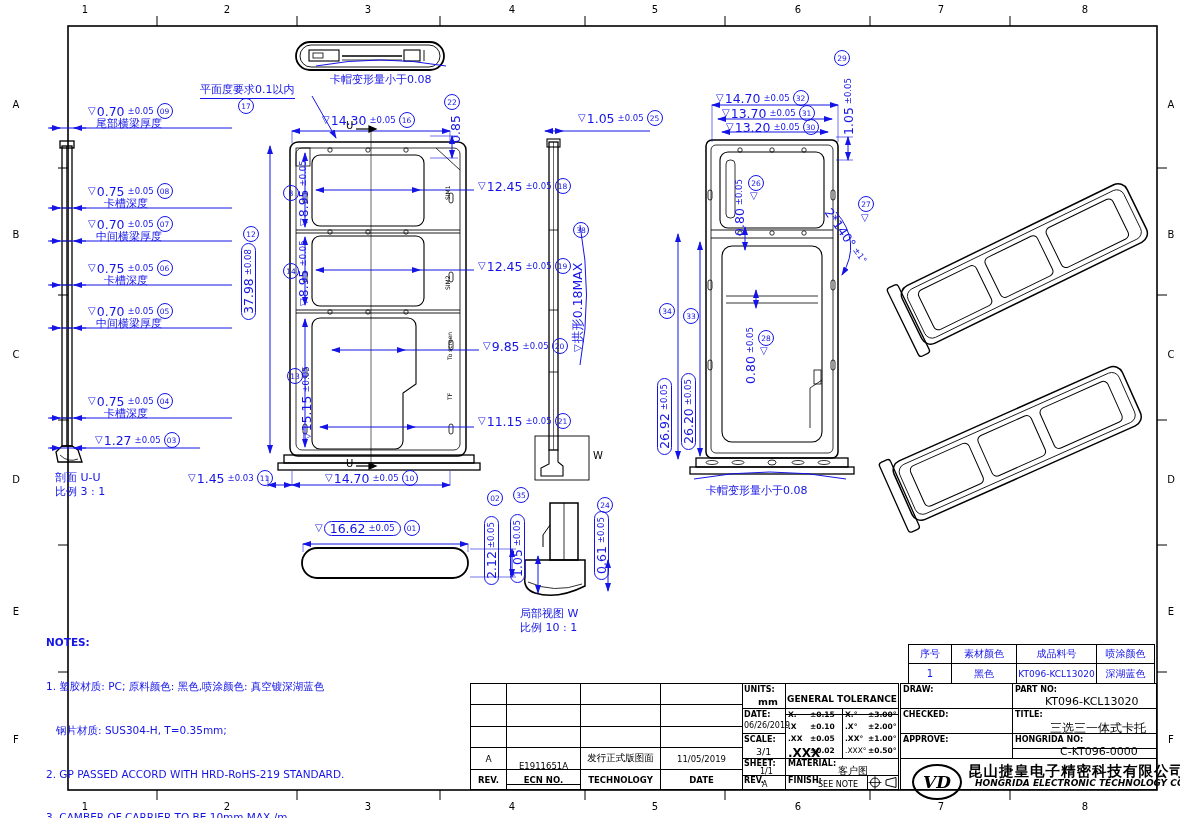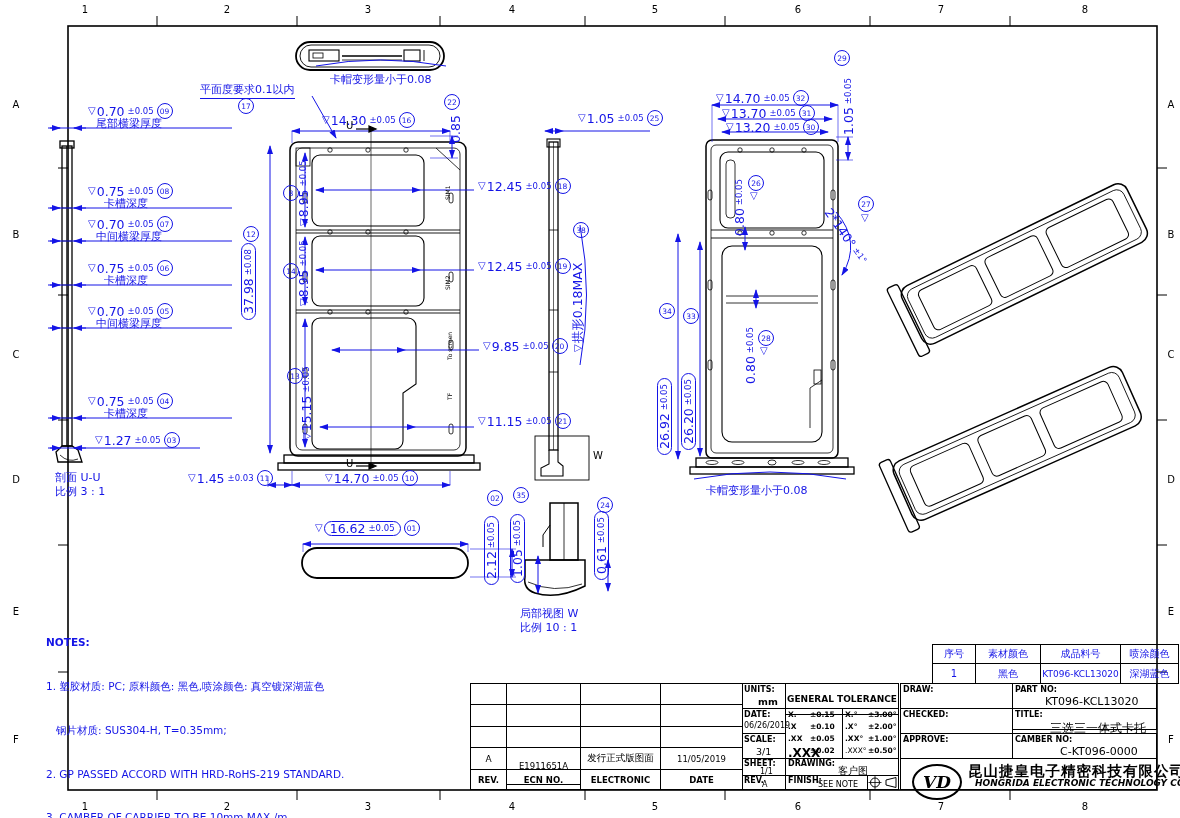--- a/index.html
+++ b/index.html
@@ -607,21 +607,21 @@
   
   
   
   
   
   
   
   
 </div>
 
-<div class="abs" style="left:932px;top:644px;width:247px;height:52px">
+<div class="abs" style="left:908px;top:644px;width:247px;height:52px">
   <div class="cell blue" style="left:0;top:0;width:44px;height:20px">序号</div>
   <div class="cell blue" style="left:43px;top:0;width:66px;height:20px">素材颜色</div>
   <div class="cell blue" style="left:108px;top:0;width:81px;height:20px">成品料号</div>
   <div class="cell blue" style="left:188px;top:0;width:59px;height:20px">喷涂颜色</div>
   <div class="cell blue" style="left:0;top:19px;width:44px;height:21px">1</div>
   <div class="cell blue" style="left:43px;top:19px;width:66px;height:21px">黑色</div>
   <div class="cell blue" style="left:108px;top:19px;width:81px;height:21px;font-size:9px">KT096-KCL13020</div>
   <div class="cell blue" style="left:188px;top:19px;width:59px;height:21px">深湖蓝色</div>
 </div>
 
@@ -638,21 +638,21 @@
   <div class="cell" style="left:0;top:43px;width:37px;height:22px"></div>
   <div class="cell" style="left:36px;top:43px;width:75px;height:22px"></div>
   <div class="cell" style="left:110px;top:43px;width:81px;height:22px"></div>
   <div class="cell" style="left:190px;top:43px;width:83px;height:22px"></div>
   <div class="cell" style="left:0;top:64px;width:37px;height:23px;font-size:9px">A</div>
   <div class="cell" style="left:36px;top:64px;width:75px;height:38px;font-size:8.5px">E1911651A</div>
   <div class="cell" style="left:110px;top:64px;width:81px;height:23px;font-size:9.5px">发行正式版图面</div>
   <div class="cell" style="left:190px;top:64px;width:83px;height:23px;font-size:8.5px">11/05/2019</div>
   <div class="cell" style="left:0;top:86px;width:37px;height:21px;font-weight:bold;font-size:8.5px">REV.</div>
   <div class="cell" style="left:36px;top:86px;width:75px;height:21px;font-weight:bold;font-size:8.5px">ECN NO.</div>
-  <div class="cell" style="left:110px;top:86px;width:81px;height:21px;font-weight:bold;font-size:8.5px">ELECTRONIC</div>
+  <div class="cell" style="left:110px;top:86px;width:81px;height:21px;font-weight:bold;font-size:8.5px">TECHNOLOGY</div>
   <div class="cell" style="left:190px;top:86px;width:83px;height:21px;font-weight:bold;font-size:8.5px">DATE</div>
 
   
   <div class="cell" style="left:272px;top:0;width:44px;height:26px"></div>
   <span class="lv" style="left:274px;top:2px">UNITS:</span>
   <span class="vv" style="left:288px;top:13px;font-weight:bold">mm</span>
   <div class="cell" style="left:272px;top:25px;width:44px;height:26px"></div>
   <span class="lv" style="left:274px;top:27px">DATE:</span>
   <span class="vv" style="left:274px;top:38px;font-size:8px">06/26/2019</span>
   <div class="cell" style="left:272px;top:50px;width:44px;height:26px"></div>
@@ -682,43 +682,43 @@
   <span class="vv" style="left:340px;top:51px;font-size:7.5px;font-weight:bold">±0.05</span>
   <span class="vv" style="left:375px;top:51px;font-size:7.5px;font-weight:bold">.XX°</span>
   <span class="vv" style="left:398px;top:51px;font-size:7.5px;font-weight:bold">±1.00°</span>
   <span class="vv" style="left:318px;top:63px;font-size:12px;font-weight:bold">.XXX</span>
   <span class="vv" style="left:340px;top:63px;font-size:7.5px;font-weight:bold">±0.02</span>
   <span class="vv" style="left:375px;top:63px;font-size:7.5px;font-weight:normal">.XXX°</span>
   <span class="vv" style="left:398px;top:63px;font-size:7.5px;font-weight:bold">±0.50°</span>
 
   
   <div class="cell" style="left:315px;top:75px;width:114px;height:18px"></div>
-  <span class="lv" style="left:318px;top:76px">DRAWING:</span>
+  <span class="lv" style="left:318px;top:76px">MATERIAL:</span>
   <span class="vv" style="left:368px;top:81px;font-size:10px">客户图</span>
   <div class="cell" style="left:315px;top:92px;width:83px;height:15px"></div>
   <span class="lv" style="left:318px;top:93px">FINISH:</span>
   <span class="vv" style="left:348px;top:97px;font-size:8px">SEE NOTE</span>
   <div class="cell" style="left:397px;top:92px;width:32px;height:15px">
     <svg width="30" height="13" viewBox="0 0 30 13">
       <circle cx="7" cy="6.5" r="4.5" fill="none" stroke="#000" stroke-width="1"></circle>
       <line x1="0.5" y1="6.5" x2="13.5" y2="6.5" stroke="#000" stroke-width="0.8"></line>
       <line x1="7" y1="0" x2="7" y2="13" stroke="#000" stroke-width="0.8"></line>
       <path d="M18,4 L28,1.5 L28,11.5 L18,9 Z" fill="none" stroke="#000" stroke-width="1"></path>
     </svg>
   </div>
 
   
   <div class="cell lab" style="left:430px;top:0;width:113px;height:26px">DRAW:</div>
   <div class="cell lab" style="left:542px;top:0;width:145px;height:26px">PART NO:</div>
   <span class="vv" style="left:575px;top:12px;font-size:11px">KT096-KCL13020</span>
   <div class="cell lab" style="left:430px;top:25px;width:113px;height:26px">CHECKED:</div>
-  <div class="cell lab" style="left:542px;top:25px;width:145px;height:22px">TITLE:</div>
+  <div class="cell lab" style="left:542px;top:25px;width:145px;height:41px">TITLE:</div>
   <span class="vv" style="left:580px;top:37px;font-size:12px">三选三一体式卡托</span>
   <div class="cell lab" style="left:430px;top:50px;width:113px;height:26px">APPROVE:</div>
-  <div class="cell lab" style="left:542px;top:50px;width:145px;height:26px">CAMBER NO:</div>
+  <div class="cell lab" style="left:542px;top:50px;width:145px;height:26px">HONGRIDA NO:</div>
   <span class="vv" style="left:590px;top:62px;font-size:11px">C-KT096-0000</span>
 
   
   <div class="cell" style="left:430px;top:75px;width:257px;height:32px"></div>
   <div class="logo" style="left:442px;top:81px">
         <span>VD</span>
       </div>
   <div class="comp-cn" style="left:498px;top:79px">昆山捷皇电子精密科技有限公司</div>
   <div class="comp-en" style="left:505px;top:95px">HONGRIDA ELECTRONIC TECHNOLOGY CO.,LTD.</div>
 </div>

